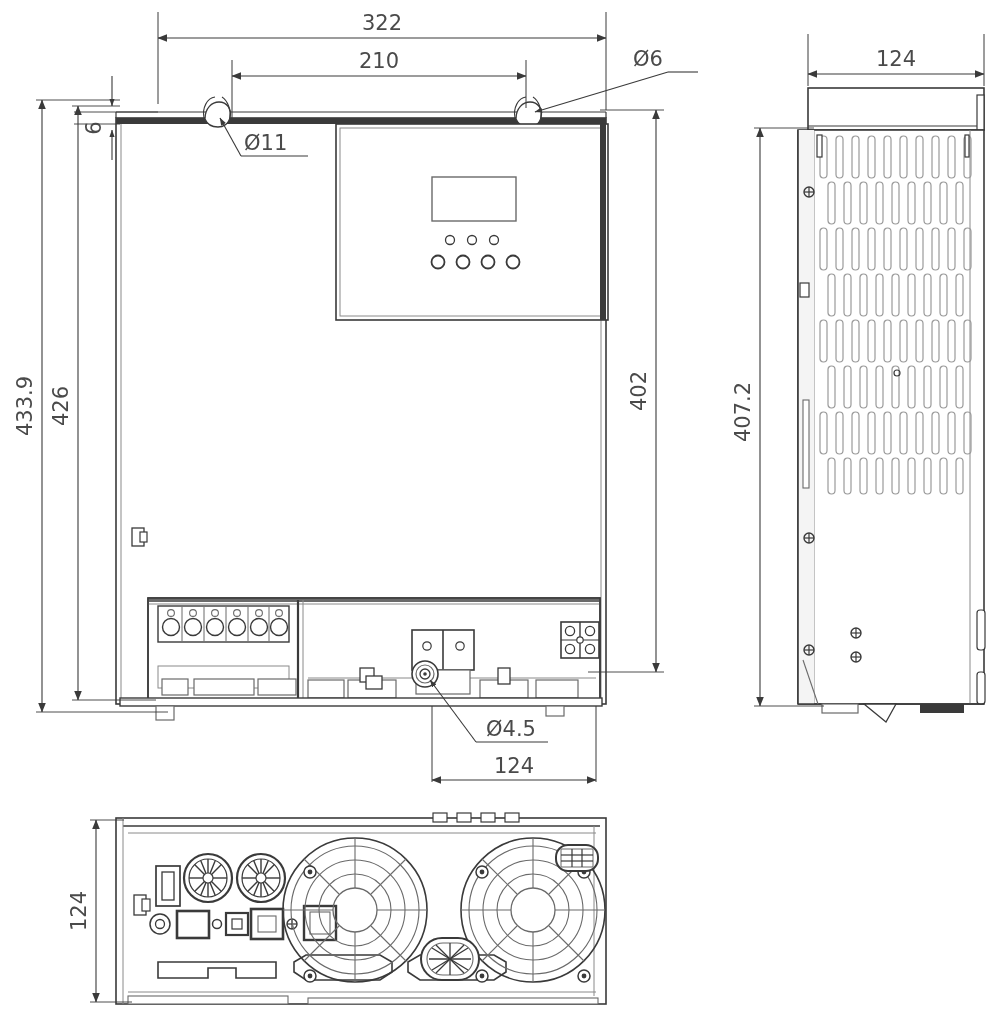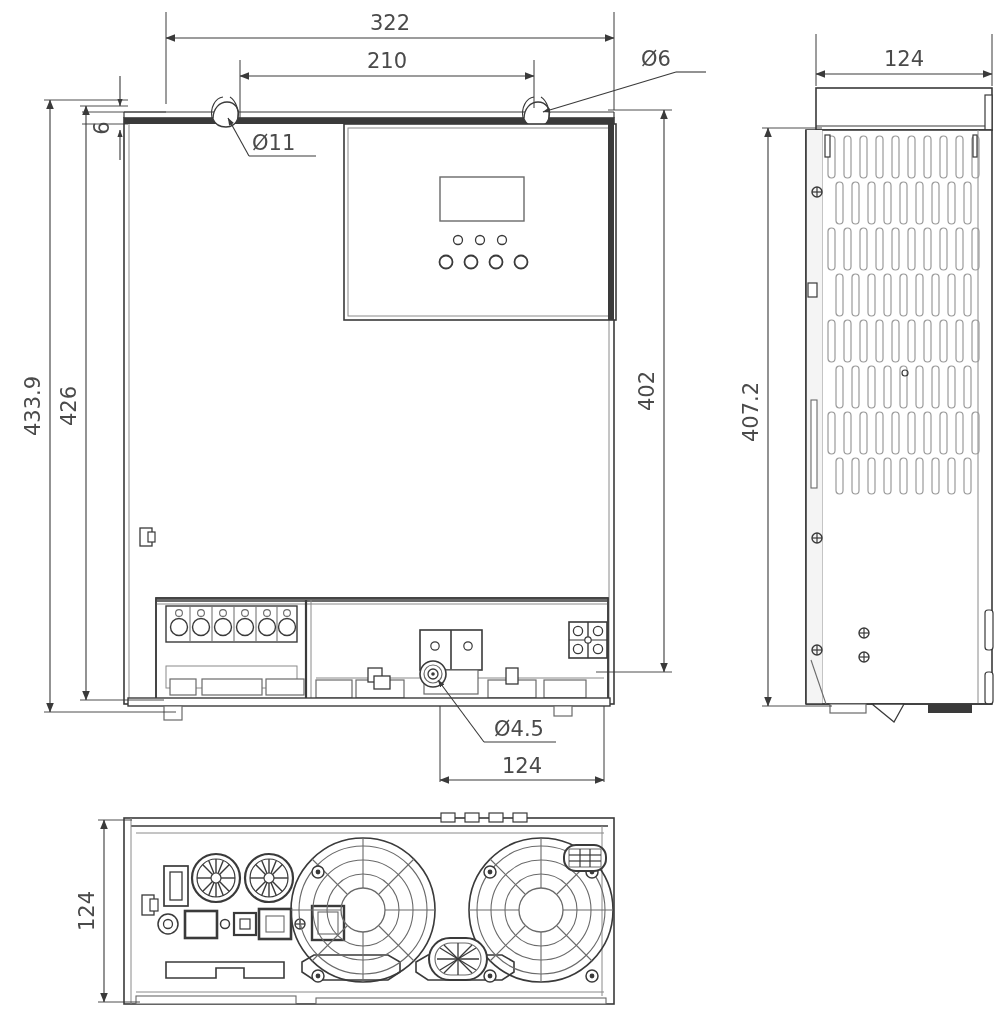--- a/index.html
+++ b/index.html
@@ -3,21 +3,21 @@
 <meta charset="utf-8">
 <style>
   html,body{margin:0;padding:0;background:#ffffff;}
   body{
     width:996px;height:1024px;
     font-family:"DejaVu Sans","Liberation Sans",sans-serif;
     color:#3a3a3a;
     overflow:hidden;
     position:relative;
   }
-  #stage{position:absolute;left:16px;top:0;width:815px;height:1024px;}
+  #stage{position:absolute;left:8px;top:0;width:815px;height:1024px;}
   svg{display:block;}
   text{font-family:"DejaVu Sans","Liberation Sans",sans-serif;fill:#4a4a4a;}
 </style>
 </head>
 <body>
 
 <div id="stage">
 
 <svg width="996" height="1024" viewBox="0 0 996 1024" xmlns="http://www.w3.org/2000/svg">
 

